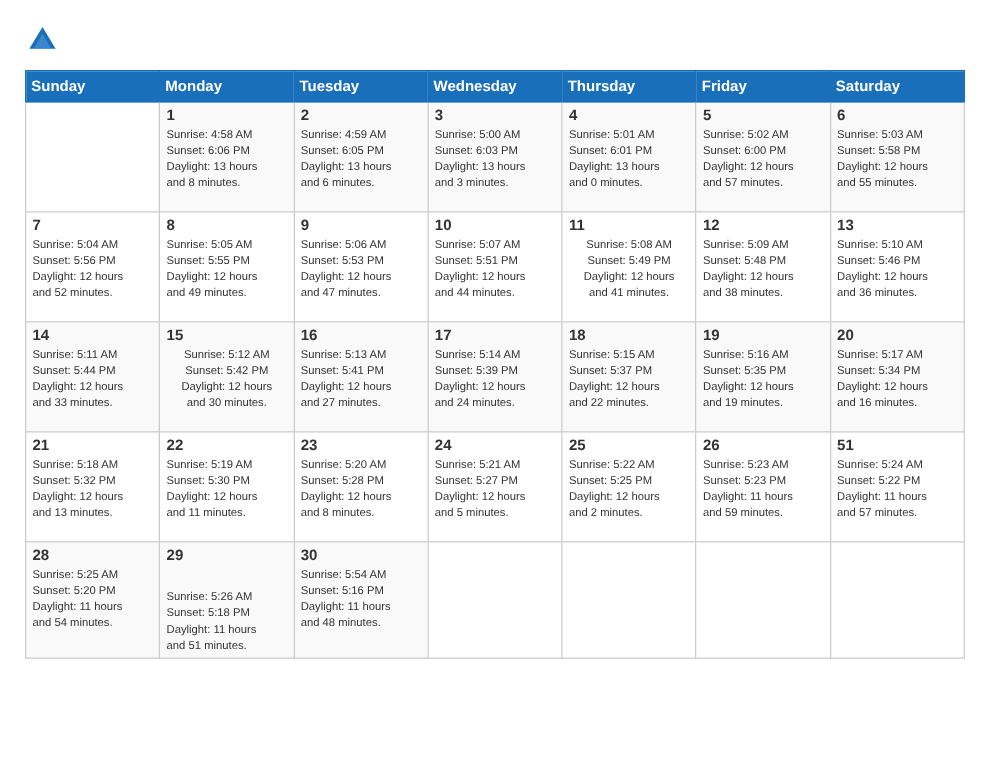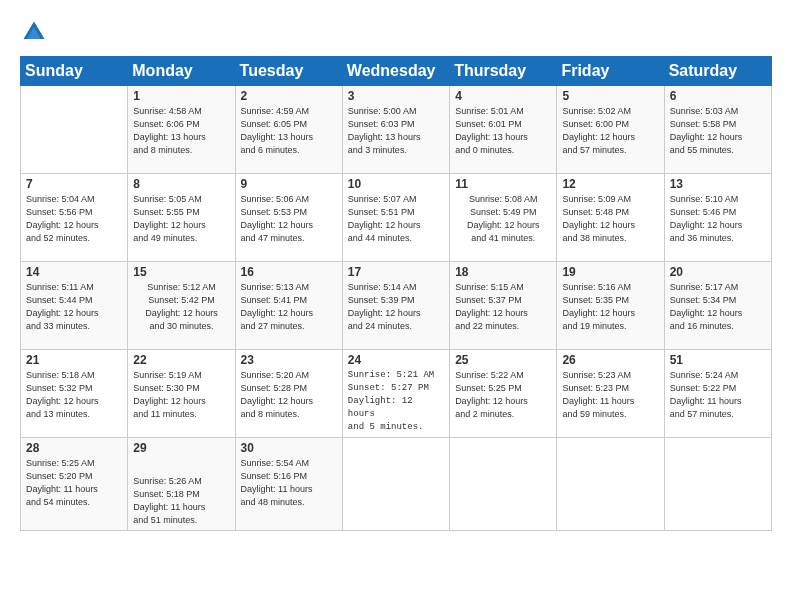--- a/index.html
+++ b/index.html
@@ -58,21 +58,21 @@
       font-size: 14px;
       color: #555;
     }
     .calendar {
       width: 100%;
       border-collapse: collapse;
     }
     .calendar thead th {
       background: #1a6fba;
       color: #fff;
-      font-size: 16px;
+      font-size: 12px;
       font-weight: bold;
       padding: 5px 4px;
       text-align: left;
       border: 1px solid #1a6fba;
     }
     .calendar tbody td {
       border: 1px solid #ccc;
       vertical-align: top;
       padding: 3px 5px;
       font-size: 9.5px;
@@ -303,21 +303,21 @@
           </td>
           <td>
             <span class="day-number">23</span>
             <div class="day-info" style="white-space: pre-line;">Sunrise: 5:20 AM
 Sunset: 5:28 PM
 Daylight: 12 hours
 and 8 minutes.</div>
           </td>
           <td>
             <span class="day-number">24</span>
-            <div class="day-info" style="white-space: pre-line; font-family: Liberation Mono, monospace;">Sunrise: 5:21 AM
+            <div class="day-info" style="white-space: pre-line;">Sunrise: 5:21 AM
 Sunset: 5:27 PM
 Daylight: 12 hours
 and 5 minutes.</div>
           </td>
           <td>
             <span class="day-number">25</span>
             <div class="day-info" style="white-space: pre-line;">Sunrise: 5:22 AM
 Sunset: 5:25 PM
 Daylight: 12 hours
 and 2 minutes.</div>

